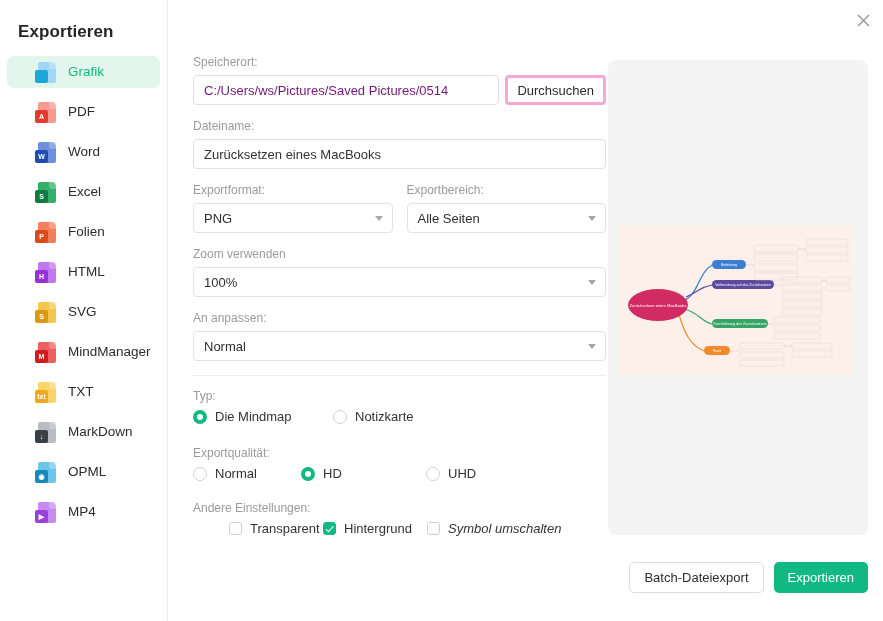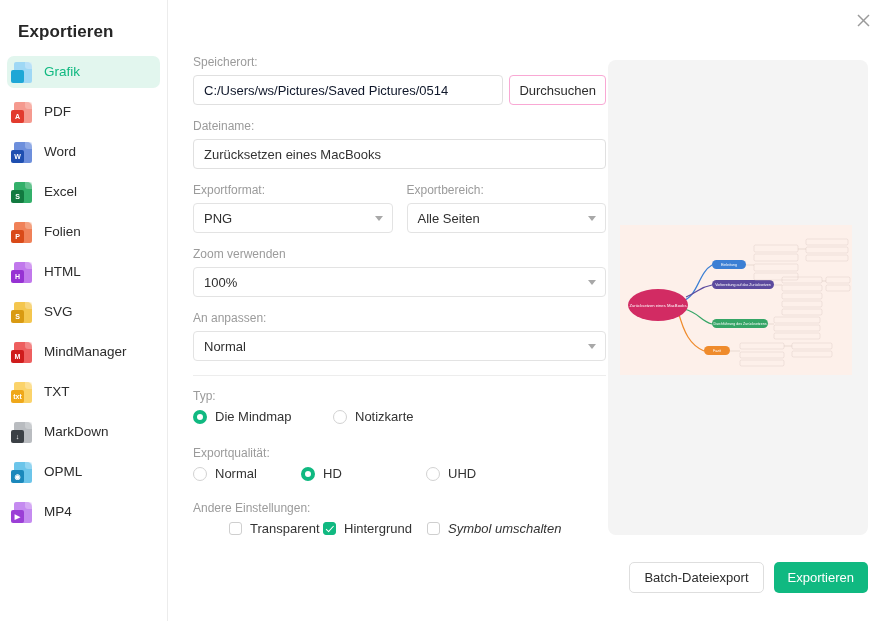--- a/index.html
+++ b/index.html
@@ -29,21 +29,21 @@
     padding-top: 22px;
   }
   .sidebar-title {
     font-size: 17px; font-weight: bold; color: #262626;
     padding-left: 18px; margin-bottom: 14px; letter-spacing: .1px;
   }
   .nav-list { padding: 0 7px; }
   .nav-item {
     display: flex; align-items: center;
     height: 32px; margin-bottom: 8px;
-    padding-left: 4px;
+    padding-left: 28px;
     border-radius: 7px;
     cursor: pointer;
     font-size: 13.5px;
     color: #2c2c2c;
   }
   .nav-item.selected { background: #e2f6ee; }
   .nav-item.selected .nav-label { color: #10b981; }
   .nav-label { margin-left: 12px; line-height: 1; }
 
   
@@ -73,26 +73,26 @@
   .field-label {
     font-size: 12px; color: #9b9b9b; margin-bottom: 6px; display:block;
   }
   .row { margin-bottom: 14px; }
 
   .input-box {
     height: 30px; border: 1px solid #e0e0e0; border-radius: 4px;
     background:#fff; display:flex; align-items:center;
     padding: 0 10px; font-size: 13px; color:#333;
   }
-  .input-box.placeholder { color: #0f172a; }
+  .input-box.placeholder { color: #701a75; }
 
   .path-row { display:flex; gap: 6px; }
   .path-row .input-box { flex:1; }
   .browse-btn {
-    height:30px; border:1px solid #f9a8d4; border-radius:4px;
+    height:30px; border:3px solid #f9a8d4; border-radius:4px;
     background:#fff; font-size:13px; color:#2c2c2c;
     padding: 0 9px; display:flex; align-items:center; cursor:pointer;
     font-family:"Liberation Sans", sans-serif;
   }
 
   .select-box {
     position: relative;
     height: 30px; border: 1px solid #e3e3e3; border-radius: 4px;
     background:#fff; display:flex; align-items:center;
     padding: 0 24px 0 10px; font-size: 13px; color:#2f2f2f;

